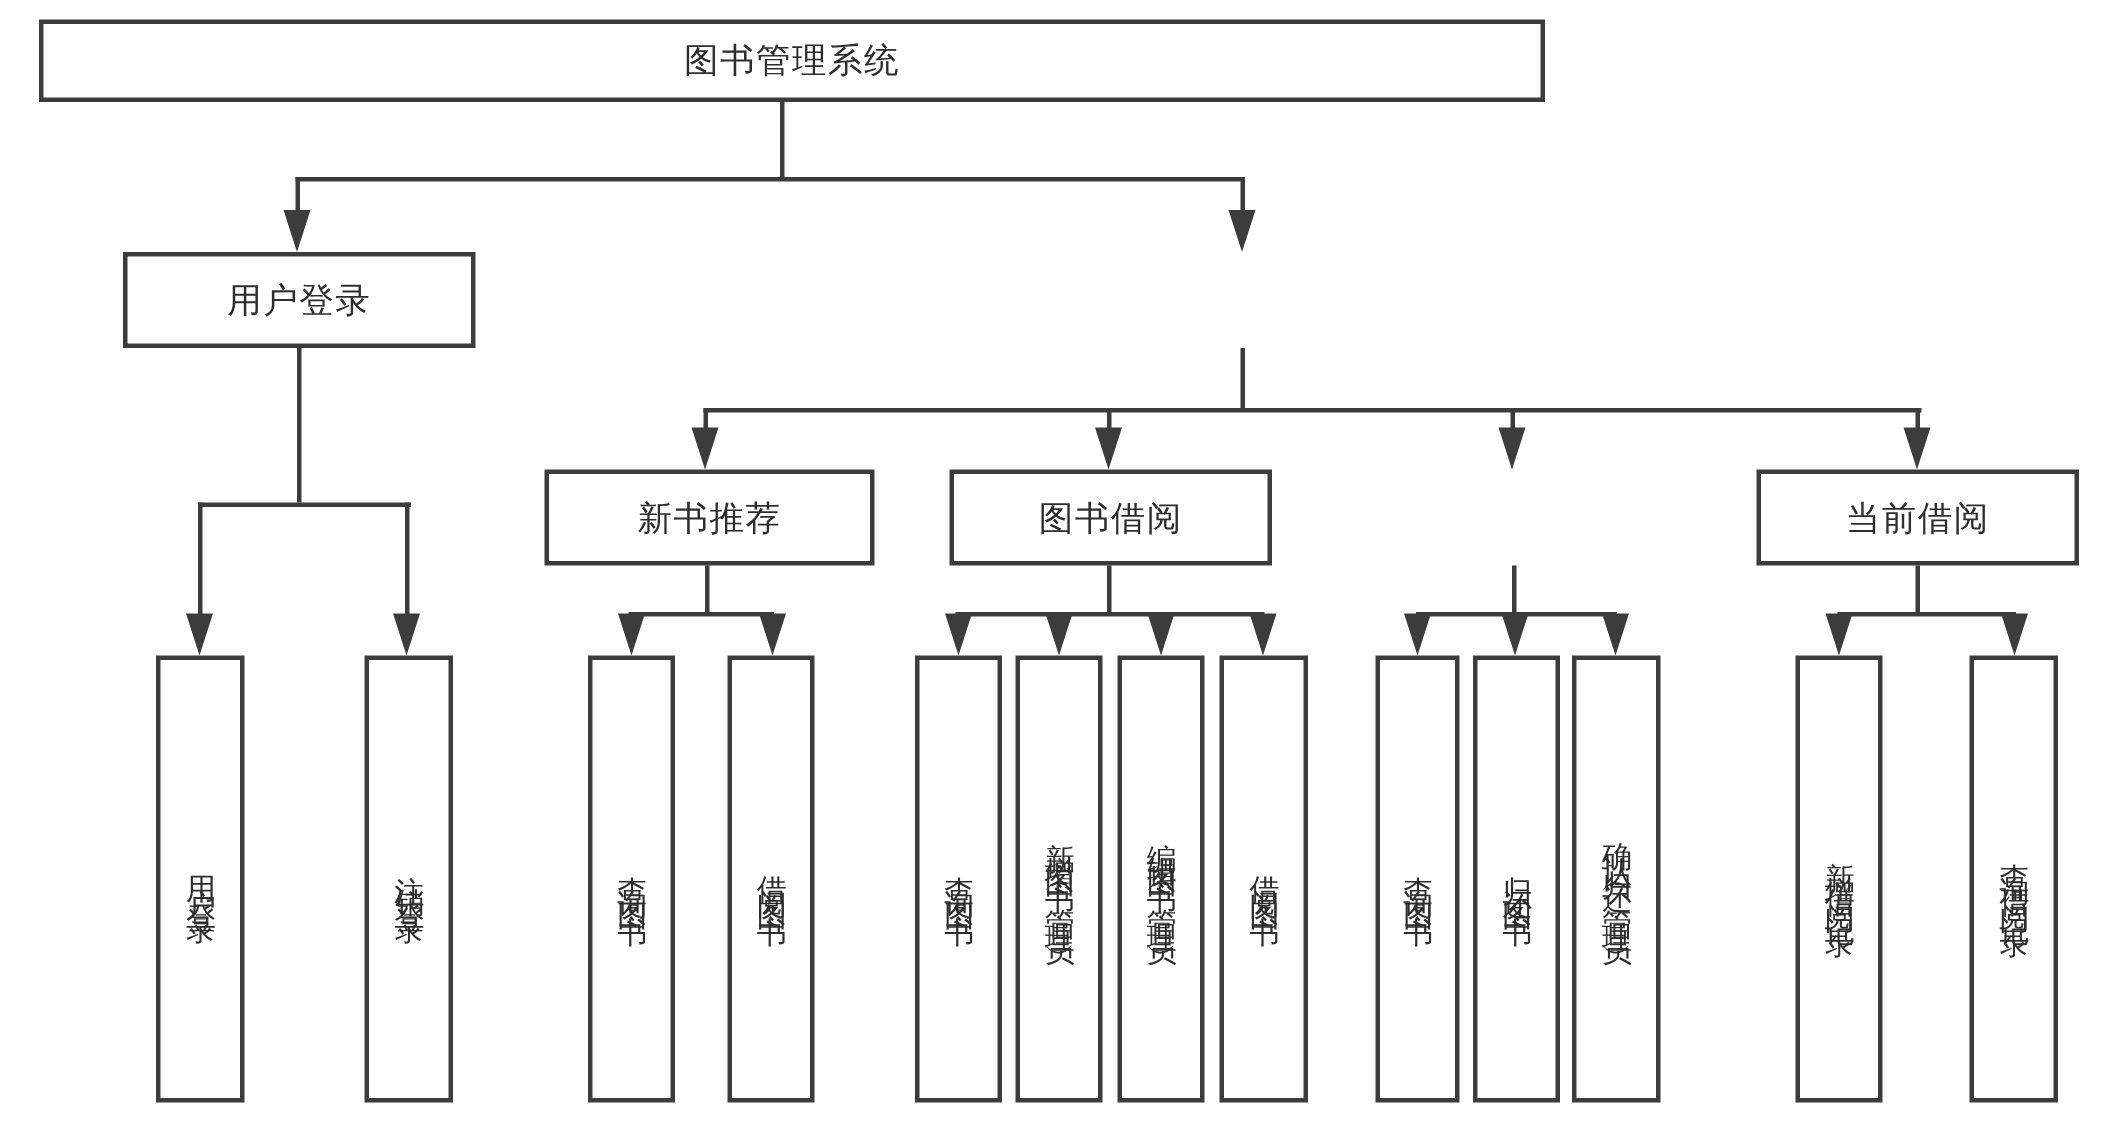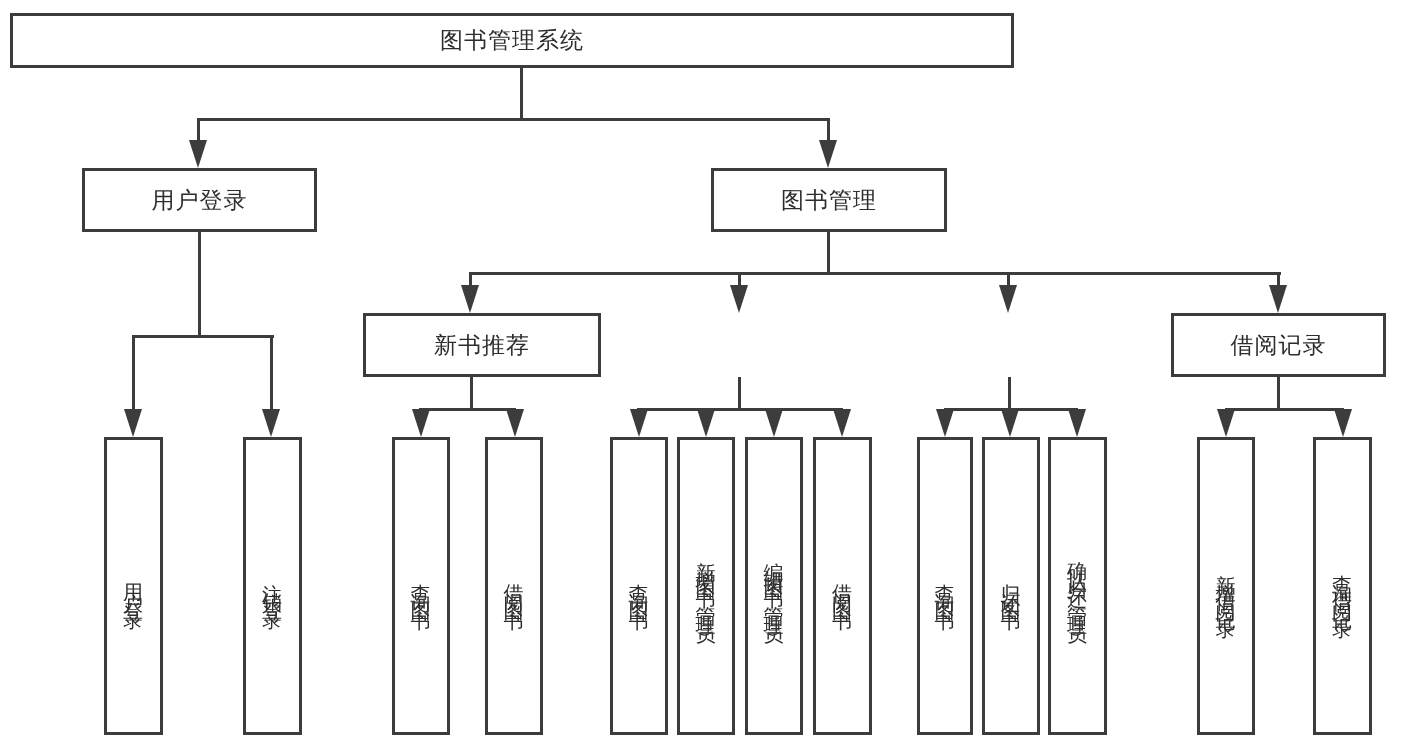--- a/index.html
+++ b/index.html
@@ -53,61 +53,61 @@
     letter-spacing:1px;
     z-index:10;
     white-space:nowrap;
   }
 </style>
 </head>
 <body>
 
 <div id="canvas">
 
-  <div class="box hbox" style="left:10px;top:13px;width:1004px;height:55px;">
+  <div class="box hbox" style="left:26px;top:13px;width:1004px;height:55px;">
     <span>图书管理系统</span>
   </div>
 
   <div class="vl" style="left:520px;top:68px;height:50px;"></div>
   <div class="hl" style="left:197px;top:118px;width:633px;"></div>
   <div class="vl" style="left:197px;top:118px;height:26px;"></div>
   <div class="ar" style="left:189px;top:140px;"></div>
   <div class="vl" style="left:827px;top:118px;height:26px;"></div>
   <div class="ar" style="left:819px;top:140px;"></div>
 
   <div class="box hbox" style="left:82px;top:168px;width:235px;height:64px;">
     <span>用户登录</span>
-  </div>
-  <div class="box hbox" style="left:711px;top:168px;width:236px;height:64px;">
-    <span>图书管理</span>
   </div>
 
   <div class="vl" style="left:198px;top:232px;height:103px;"></div>
   <div class="hl" style="left:132px;top:335px;width:142px;"></div>
   <div class="vl" style="left:132px;top:335px;height:76px;"></div>
   <div class="ar" style="left:124px;top:409px;"></div>
   <div class="vl" style="left:270px;top:335px;height:76px;"></div>
   <div class="ar" style="left:262px;top:409px;"></div>
 
   <div class="vl" style="left:827px;top:232px;height:40px;"></div>
   <div class="hl" style="left:469px;top:272px;width:812px;"></div>
   <div class="vl" style="left:469px;top:272px;height:16px;"></div>
   <div class="ar" style="left:461px;top:285px;"></div>
   <div class="vl" style="left:738px;top:272px;height:16px;"></div>
   <div class="ar" style="left:730px;top:285px;"></div>
   <div class="vl" style="left:1007px;top:272px;height:16px;"></div>
   <div class="ar" style="left:999px;top:285px;"></div>
   <div class="vl" style="left:1277px;top:272px;height:16px;"></div>
   <div class="ar" style="left:1269px;top:285px;"></div>
 
-  <div class="box hbox" style="left:363px;top:313px;width:238px;height:64px;">
+  <div class="box hbox" style="left:363px;top:313px;width:220px;height:64px;">
     <span>新书推荐</span>
   </div>
+  <div class="box hbox" style="left:633px;top:313px;width:215px;height:64px;">
+    <span>图书借阅</span>
+  </div>
   <div class="box hbox" style="left:1171px;top:313px;width:215px;height:64px;">
-    <span>借阅记录</span>
+    <span>当前借阅</span>
   </div>
 
   <div class="vl" style="left:470px;top:377px;height:31px;"></div>
   <div class="hl" style="left:419px;top:408px;width:97px;"></div>
   <div class="ar" style="left:412px;top:409px;"></div>
   <div class="ar" style="left:506px;top:409px;"></div>
 
   <div class="vl" style="left:738px;top:377px;height:31px;"></div>
   <div class="hl" style="left:637px;top:408px;width:206px;"></div>
   <div class="ar" style="left:630px;top:409px;"></div>

